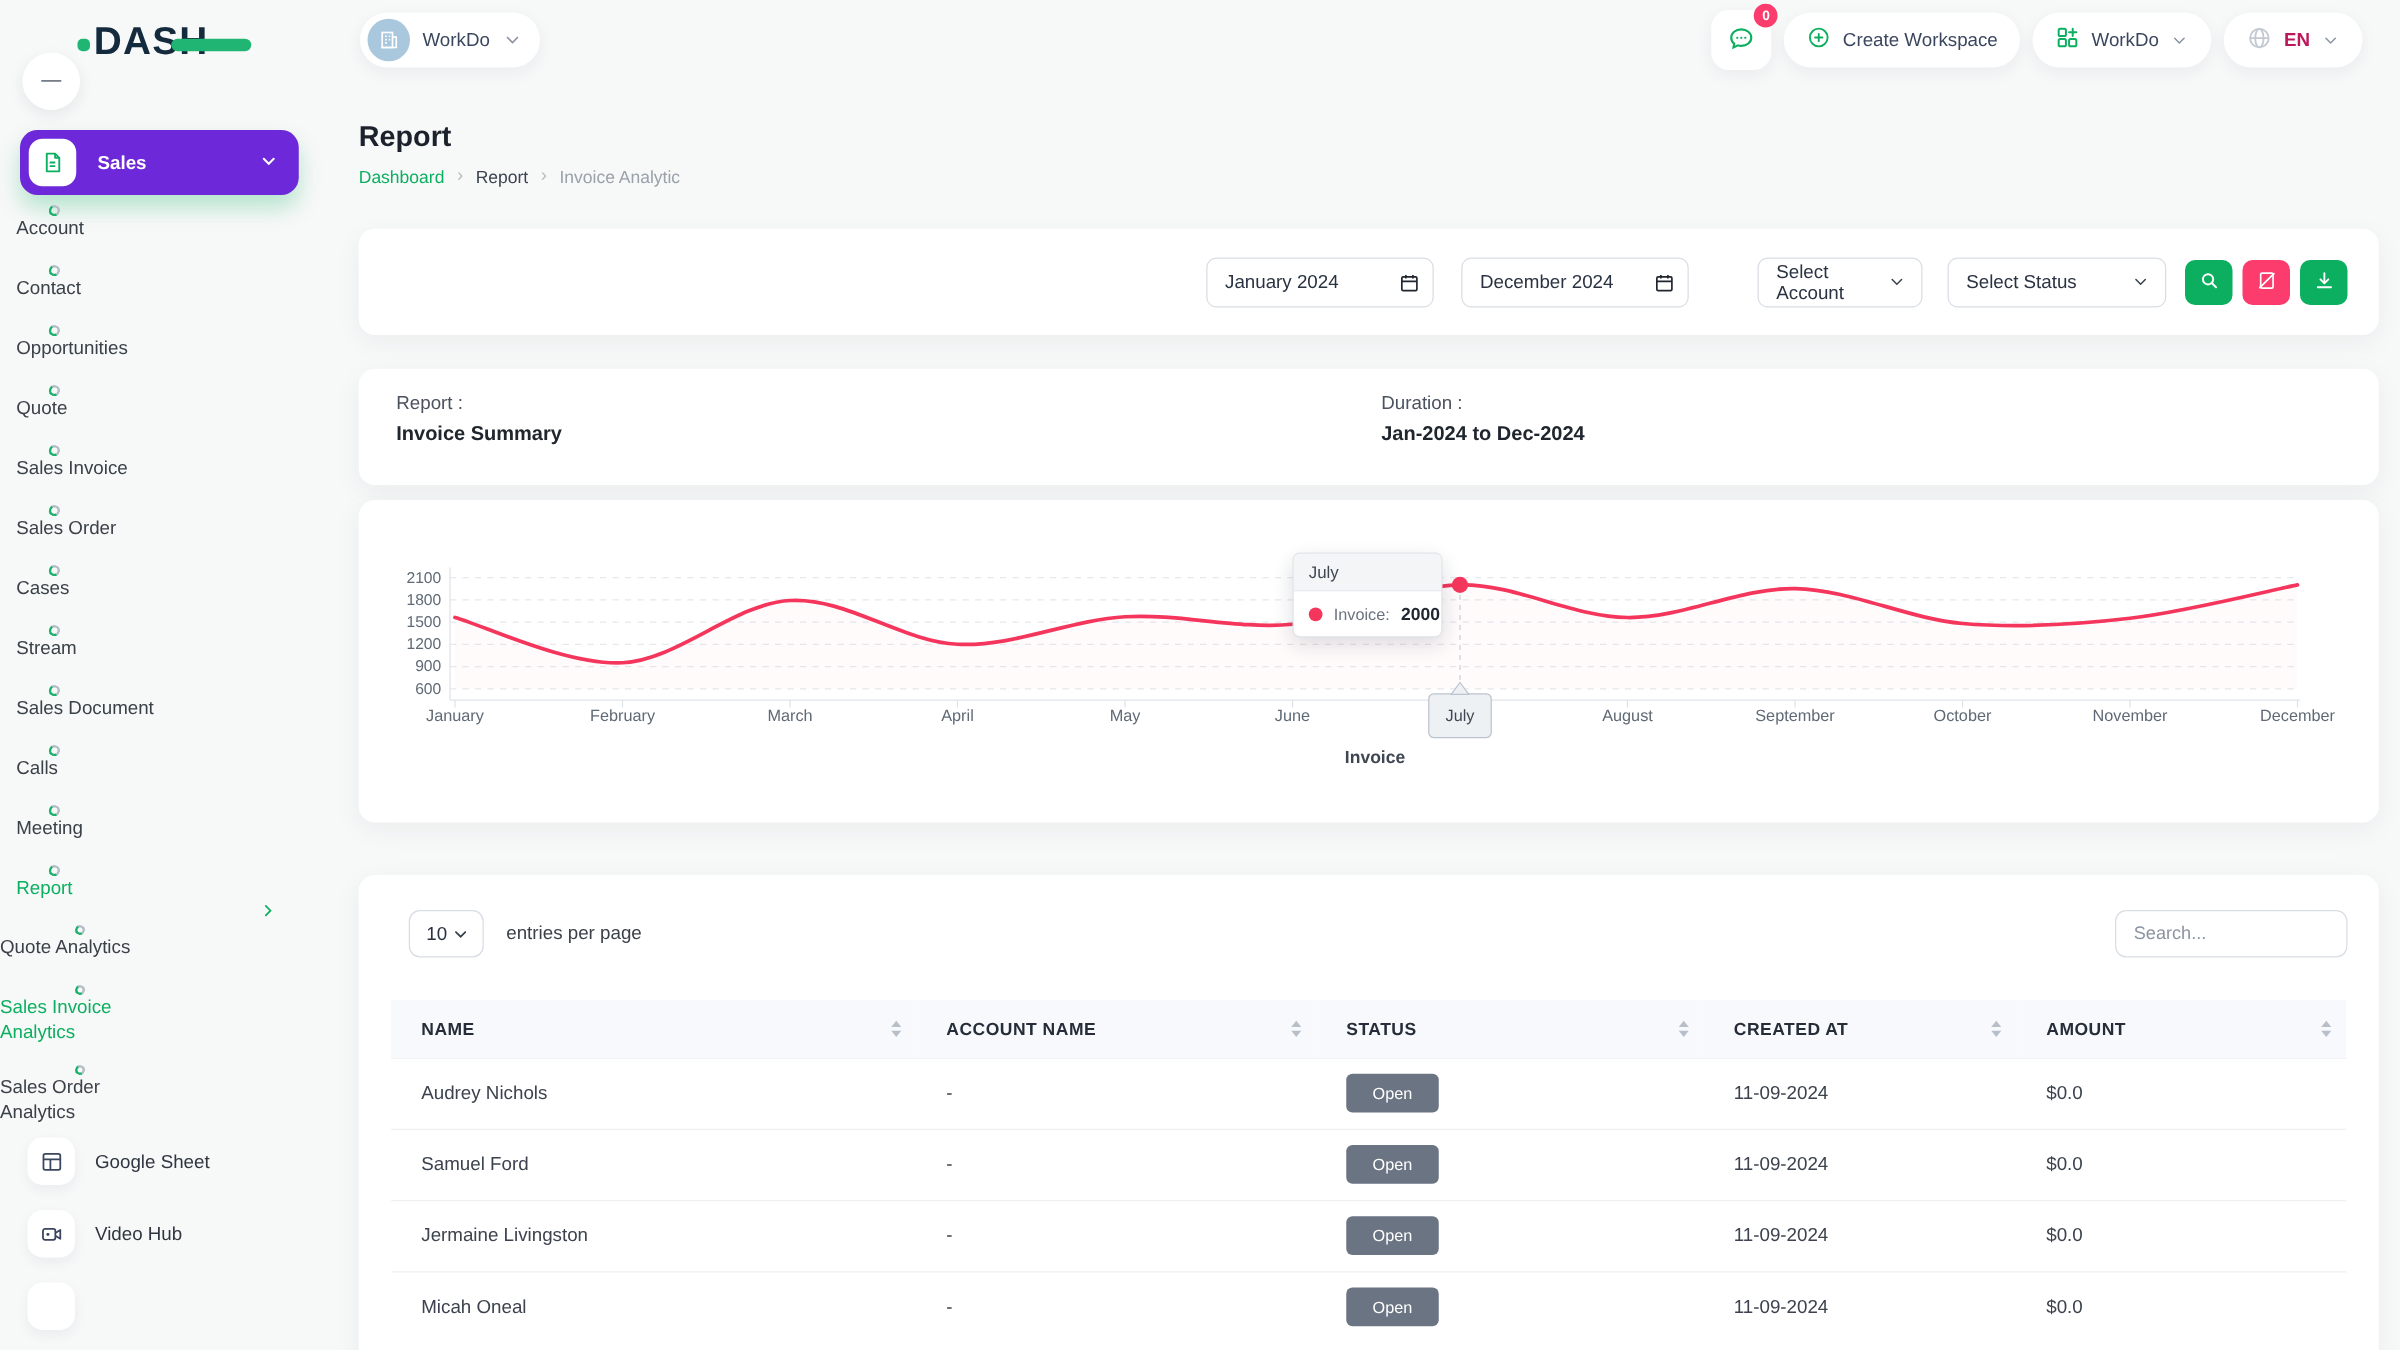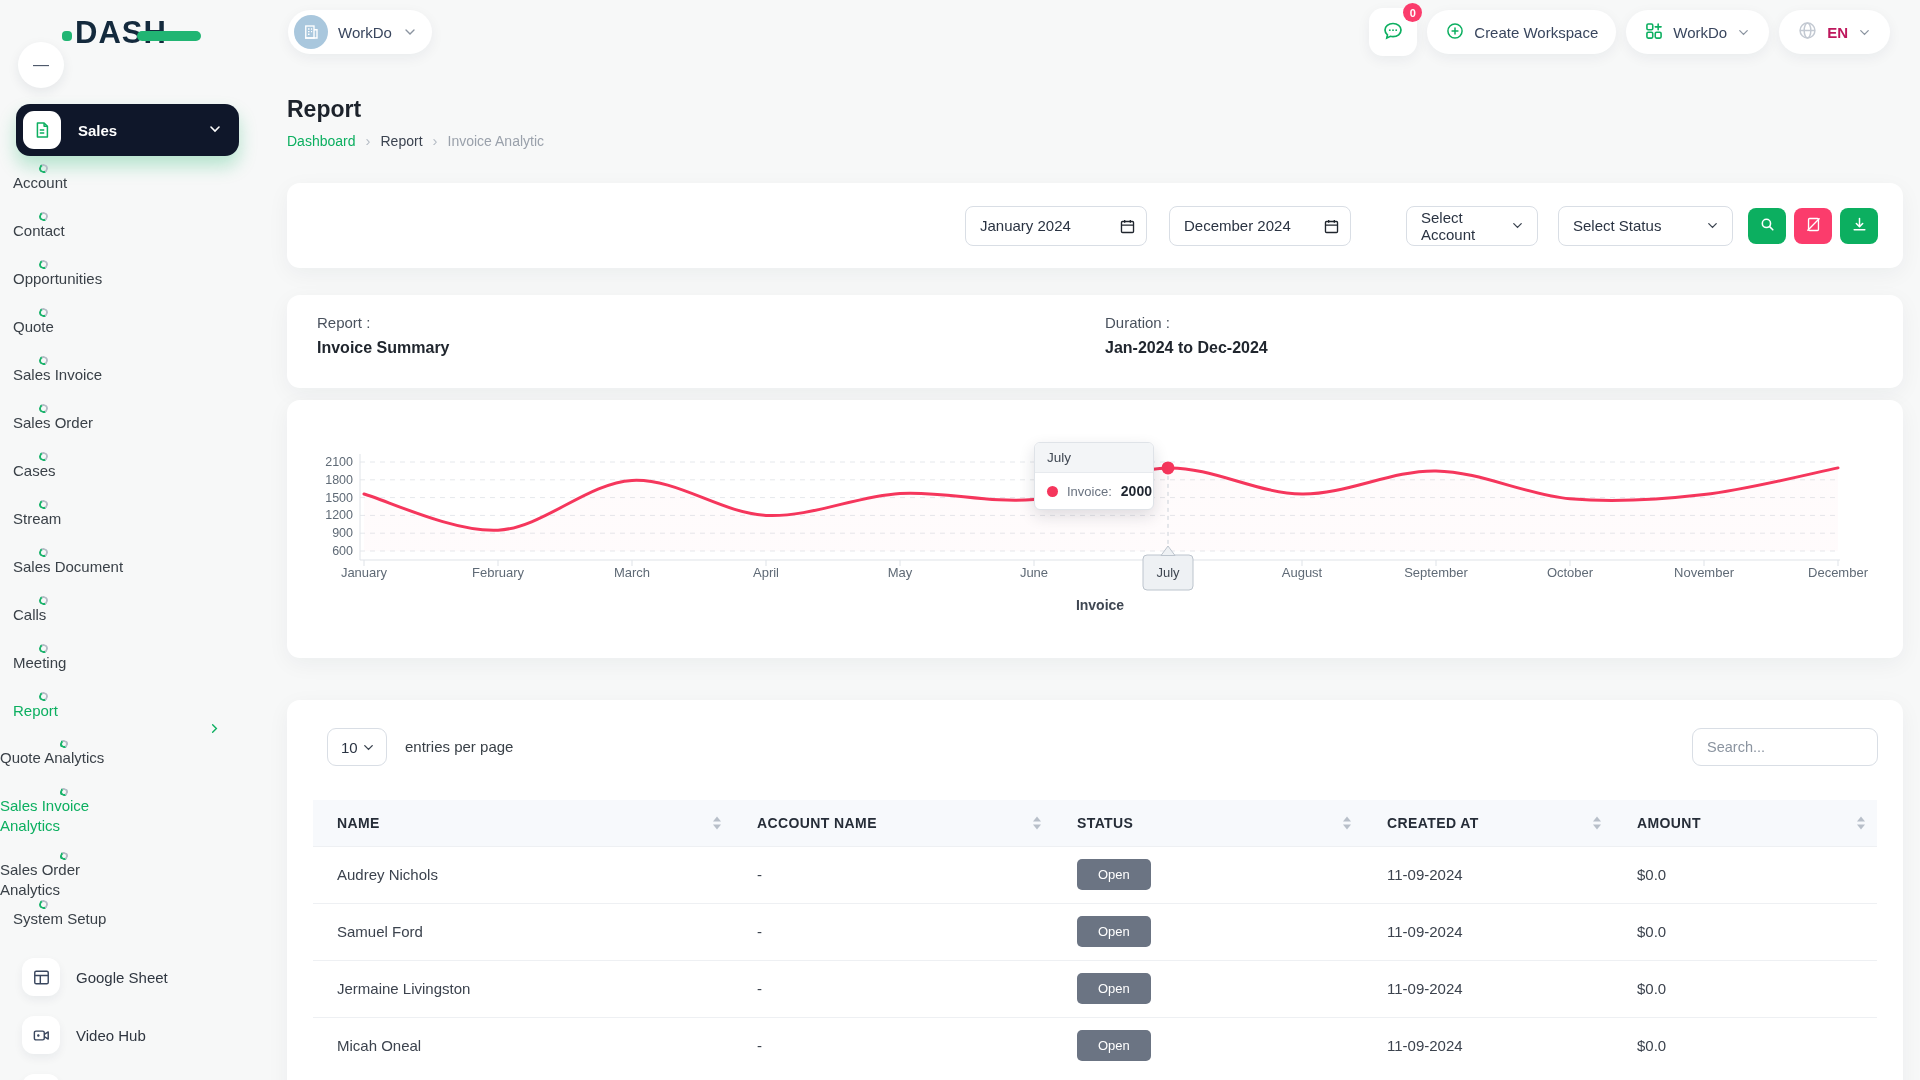--- a/index.html
+++ b/index.html
@@ -24,21 +24,21 @@
   .badge { position:absolute; top:-5px; right:-5px; min-width:19px; height:19px; border-radius:10px; background:#fb3c6c; color:#fff;
            font-size:11px; font-weight:700; display:flex; align-items:center; justify-content:center; padding:0 5px; }
   .hdr-pill { height:44px; background:#fff; border-radius:22px; display:flex; align-items:center; gap:9px; padding:0 18px;
               box-shadow:0 4px 14px rgba(25,39,62,.06); font-size:15px; color:#39465e; font-weight:500; }
   .lang-label { color:#be185d; font-weight:600; }
 
   
   .sidebar { position:absolute; left:0; top:64px; width:260px; bottom:0; }
   .side-toggle { position:absolute; left:18px; top:-22px; width:46px; height:46px; border-radius:50%; background:#fff;
                  box-shadow:0 4px 12px rgba(25,39,62,.08); color:#4a5568; font-size:16px; z-index:5; display:flex; align-items:center; justify-content:center; }
-  .sales-pill { margin:40px 20px 8px 16px; width:223px; height:52px; background:#0f172a; border-radius:14px; display:flex; align-items:center;
+  .sales-pill { margin:40px 20px 8px 16px; width:223px; height:52px; background:#6d28d9; border-radius:14px; display:flex; align-items:center;
                 box-shadow:0 10px 18px rgba(12,175,96,.28); padding:0 16px 0 7px; }
   .sales-chip { width:38px; height:38px; background:#fff; border-radius:11px; display:flex; align-items:center; justify-content:center; }
   .sales-pill .lbl { color:#fff; font-weight:700; font-size:15px; margin-left:17px; flex:1; text-align:left; }
   .side-item { display:flex; align-items:flex-start; height:48px; width:100%; text-align:left;flex-direction:column; }
   .side-item .bullet { width:9px; height:9px; border-radius:50%; border:2px solid #b4bcc6; border-bottom-color:#19b36b; border-left-color:#19b36b;
                        transform:rotate(15deg); margin-left:39px; flex:none; }
   .side-item .lbl { font-size:15px; color:#3a4148; font-weight:500; margin-left:13px; line-height:1.35; }
   .side-item.active .lbl { color:#0caf60; }
   .side-item .chev-r { margin-left:auto; margin-right:38px; color:#0caf60; display:flex; }
   .side-item.sub .bullet { margin-left:60px; width:8px; height:8px; }
@@ -274,25 +274,20 @@
 
        </button>
       <button class="side-item sub active two-line">
          <span class="bullet"></span>
          <span class="lbl">Sales Invoice Analytics</span>
 
        </button>
       <button class="side-item sub  ">
          <span class="bullet"></span>
          <span class="lbl">Sales Order Analytics</span>
-
-       </button>
-      <button class="side-item   ">
-         <span class="bullet"></span>
-         <span class="lbl">System Setup</span>
 
        </button>
       <button class="chip-item">
          <span class="chip">
           <svg width="19" height="19" viewBox="0 0 24 24" fill="none" stroke="#39465e" stroke-width="1.8">
             <rect x="3.5" y="4" width="17" height="16" rx="1.8"></rect>
             <path d="M3.5 9.5h17M10.5 9.5V20"></path>
           </svg>
         </span>
          <span class="lbl">Google Sheet</span>

